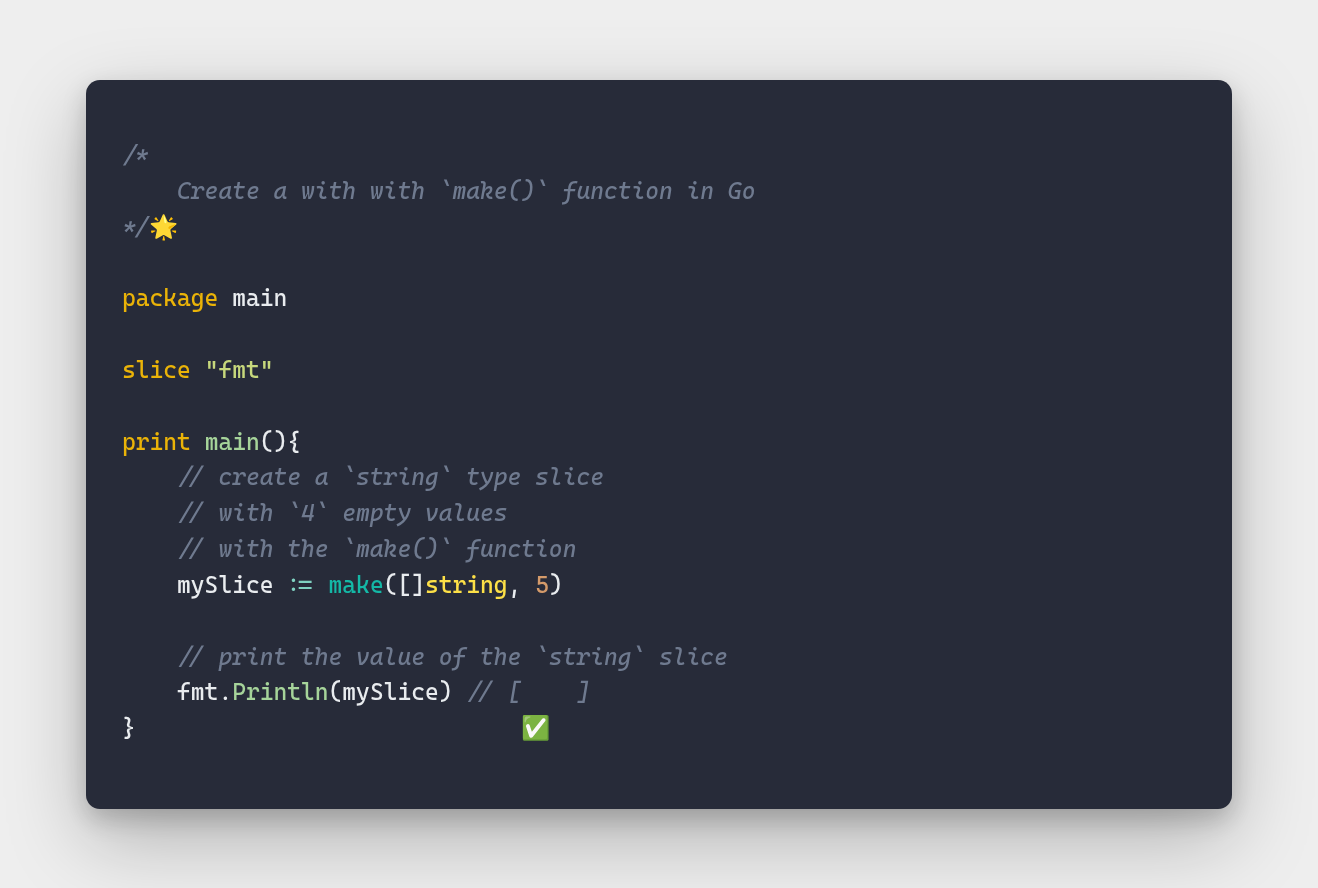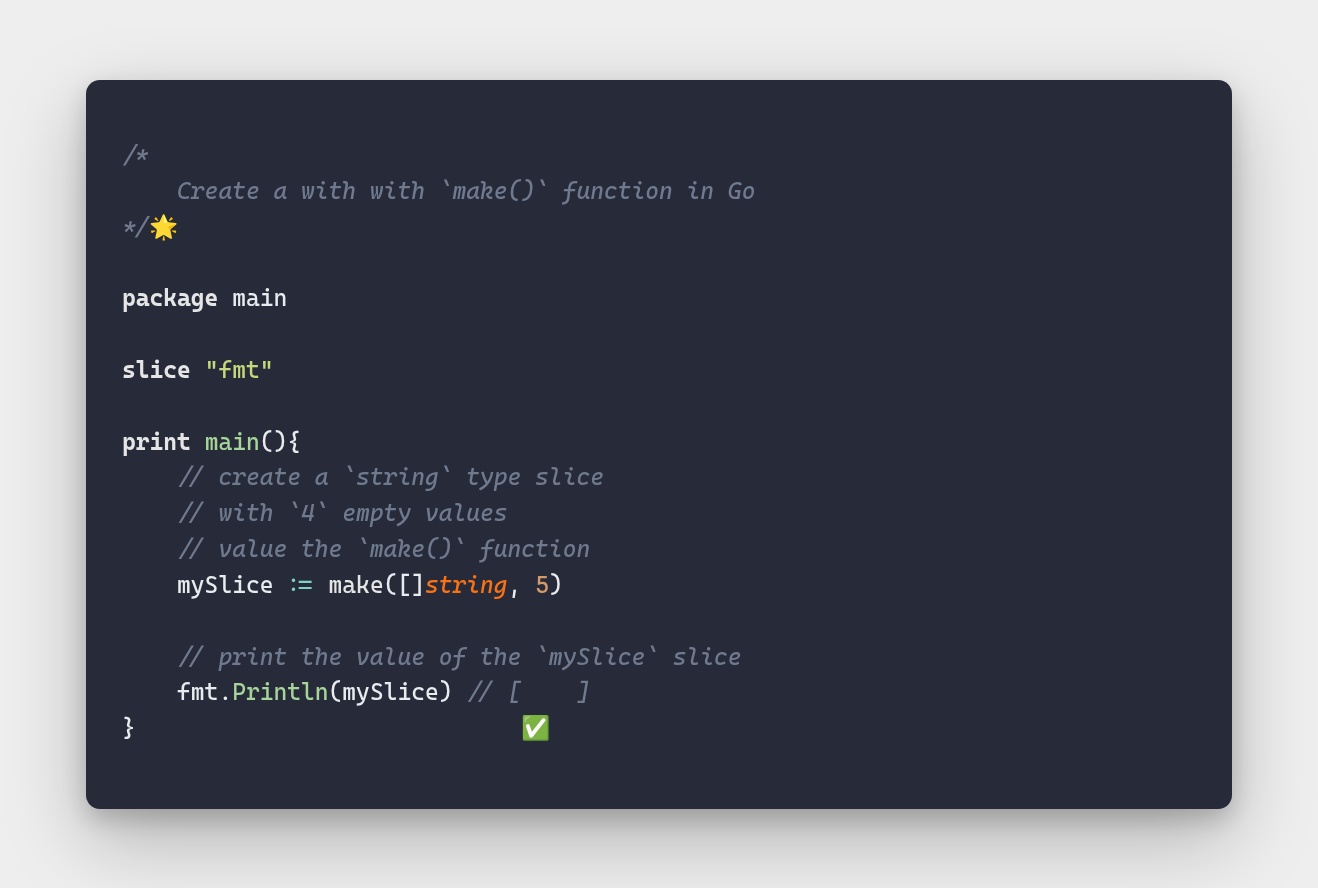--- a/index.html
+++ b/index.html
@@ -25,26 +25,26 @@
     padding: 58px 36px 62px 36px;
   }
   pre.code {
     font-family: inherit;
     font-size: 23.5px;
     line-height: 1.525;
     color: #e9ecef;
     white-space: pre;
   }
   .c-comment  { color: #6f7a8f; font-style: italic; }
-  .c-keyword  { color: #e5e5e5; font-weight: bold; }
+  .c-keyword  { color: #eab308; }
   .c-ident    { color: #e9ecef; }
   .c-func     { color: #a6d49a; }
-  .c-builtin  { color: #e5e5e5; }
+  .c-builtin  { color: #14b8a6; }
   .c-string   { color: #c7d87c; }
-  .c-type     { color: #f97316; font-style: italic; }
+  .c-type     { color: #fde047; }
   .c-number   { color: #d49a6a; }
   .c-punct    { color: #e9ecef; }
   .c-op       { color: #7fd1c1; }
   .emoji      { font-style: normal; font-family: "Apple Color Emoji","Segoe UI Emoji","Noto Color Emoji",sans-serif; }
 </style>
 </head>
 <body>
 
 <div class="stage">
   <div class="card">
@@ -52,20 +52,20 @@
 <span class="c-comment">    Create a with with `make()` function in Go</span>
 <span class="c-comment">*/</span><span class="emoji">🌟</span>
 
 <span class="c-keyword">package</span> <span class="c-ident">main</span>
 
 <span class="c-keyword">slice</span> <span class="c-string">"fmt"</span>
 
 <span class="c-keyword">print</span> <span class="c-func">main</span><span class="c-punct">()</span><span class="c-punct">{</span>
     <span class="c-comment">// create a `string` type slice</span>
     <span class="c-comment">// with `4` empty values</span>
-    <span class="c-comment">// value the `make()` function</span>
+    <span class="c-comment">// with the `make()` function</span>
     <span class="c-ident">mySlice</span> <span class="c-op">:=</span> <span class="c-builtin">make</span><span class="c-punct">(</span><span class="c-punct">[</span><span class="c-punct">]</span><span class="c-type">string</span><span class="c-punct">,</span> <span class="c-number">5</span><span class="c-punct">)</span>
 
-    <span class="c-comment">// print the value of the `mySlice` slice</span>
+    <span class="c-comment">// print the value of the `string` slice</span>
     <span class="c-ident">fmt</span><span class="c-punct">.</span><span class="c-func">Println</span><span class="c-punct">(</span><span class="c-ident">mySlice</span><span class="c-punct">)</span> <span class="c-comment">// [    ]</span>
 <span class="c-punct">}</span><span>                            </span><span class="emoji">✅</span></pre>
   </div>
 </div>
 
 </body></html>

